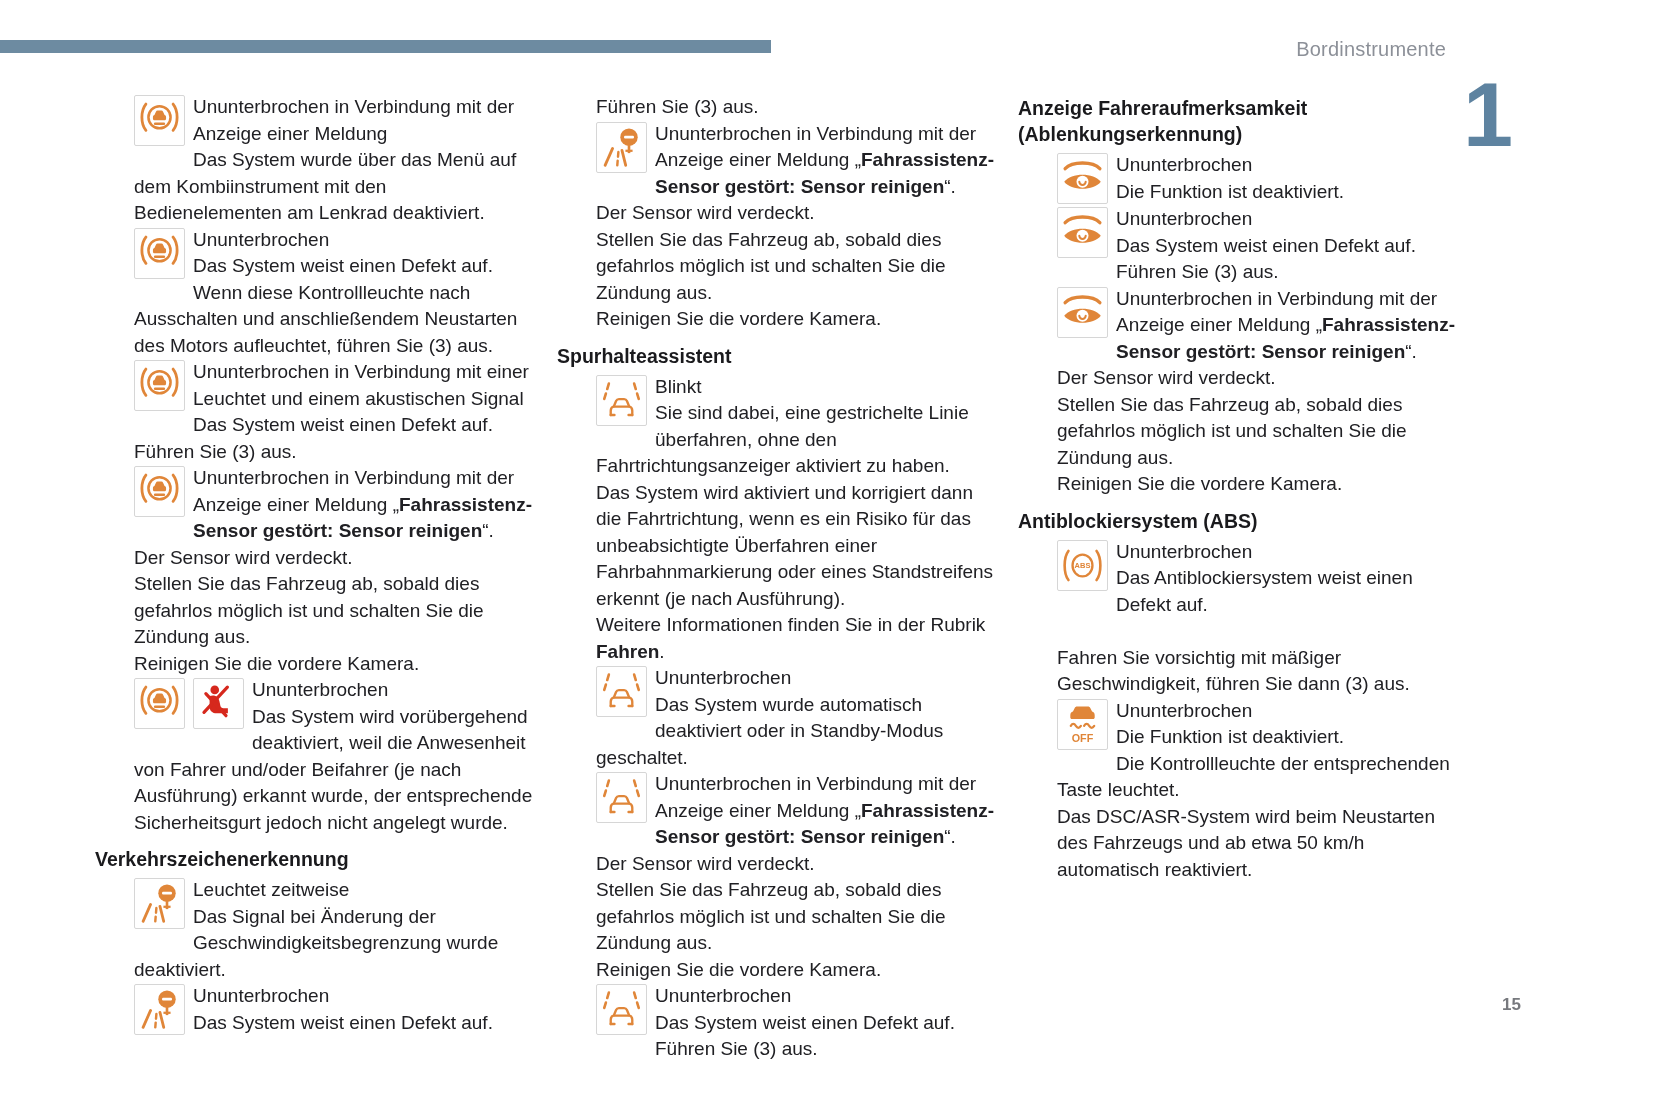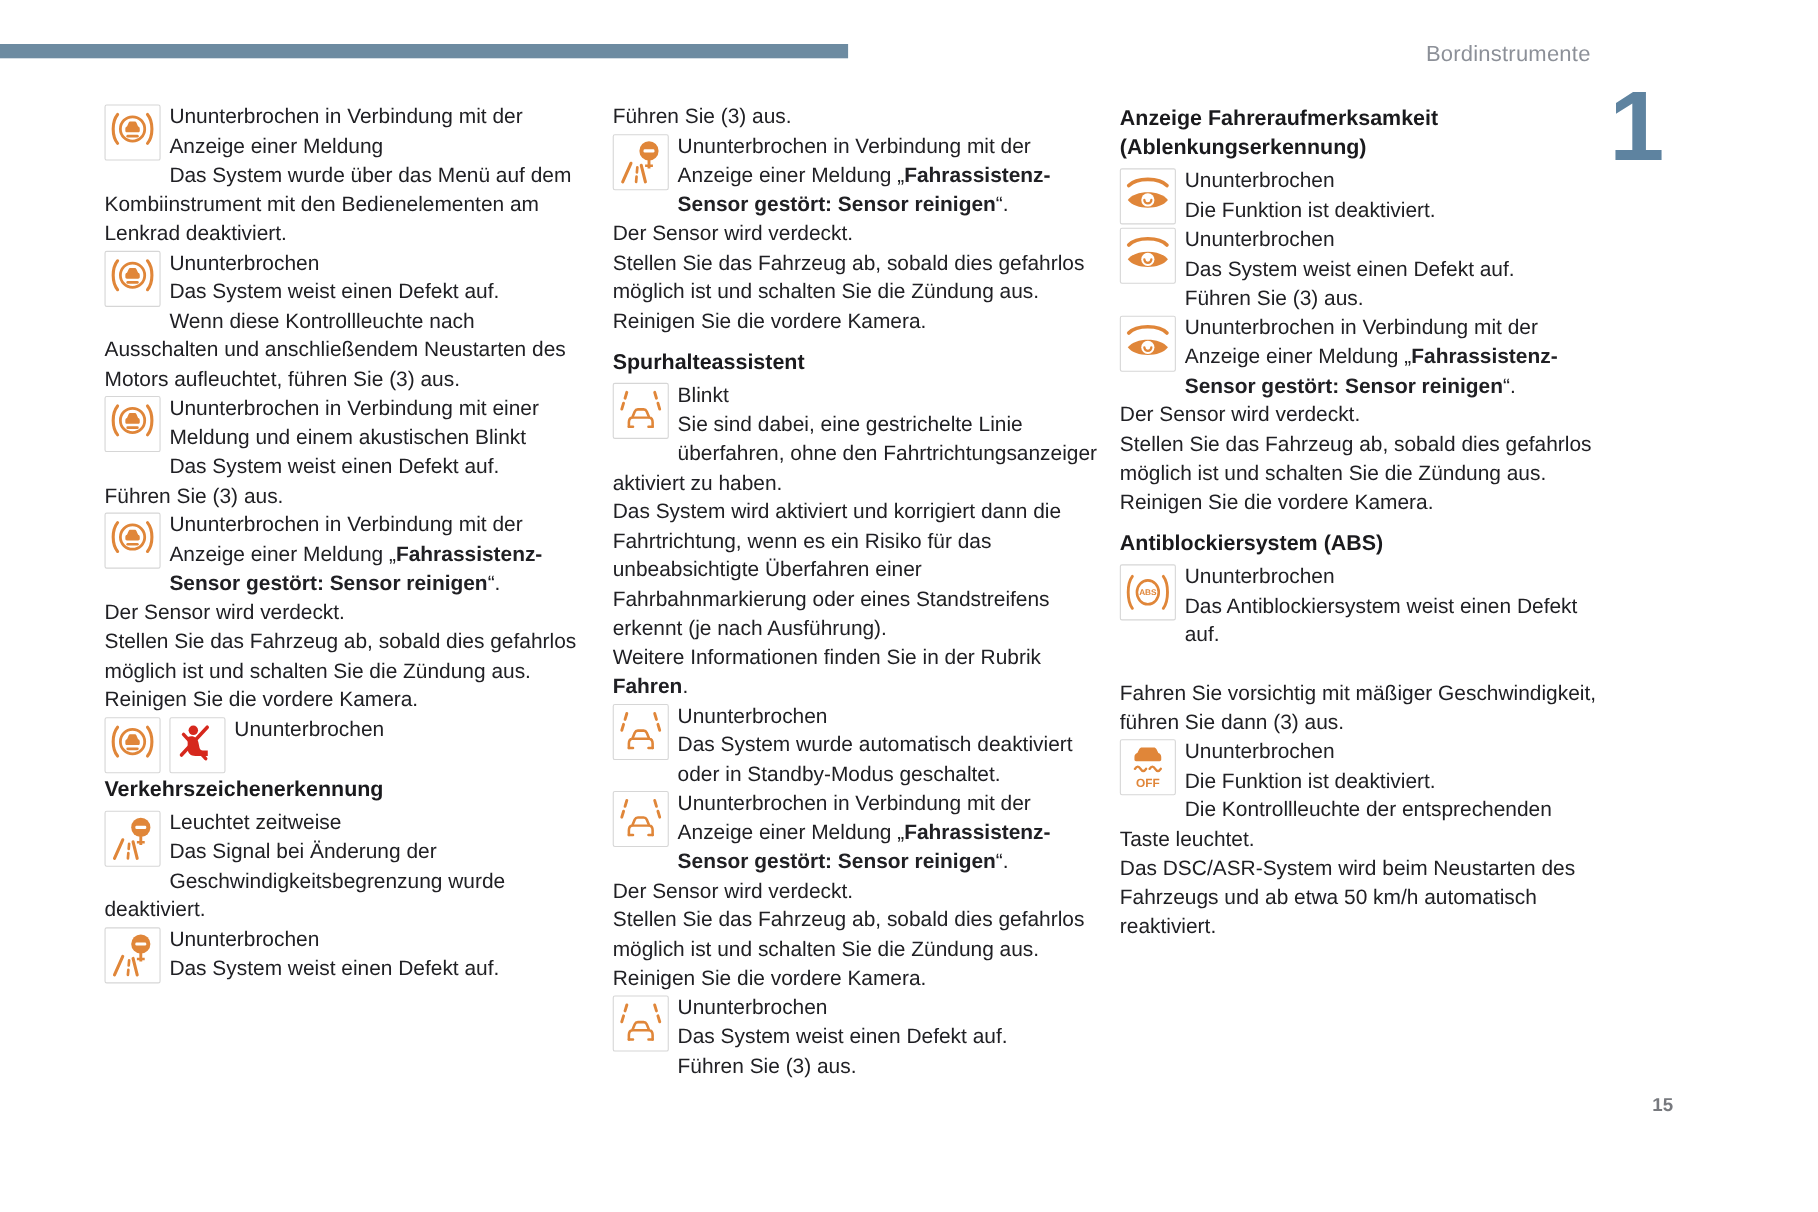--- a/index.html
+++ b/index.html
@@ -13,21 +13,21 @@
   .topbar { position:absolute; left:0; top:40px; width:771px; height:13px; background:var(--c-bar,#6d8ba1); }
   .chapter-label { position:absolute; top:38px; right:207px; font-size:20px; letter-spacing:.2px; color:var(--c-label,#8c9098); }
   .chapter-num { position:absolute; top:70px; right:140px; font-size:90px; line-height:1; font-weight:bold; color:var(--c-num,#5e83a0); }
   .page-num { position:absolute; right:132px; bottom:87px; font-size:17px; font-weight:bold; color:var(--c-page,#77797e); }
 
   .col { position:absolute; top:94px; width:442px; font-size:19px; line-height:26.5px; }
   #col0 { left:95px; } #col1 { left:557px; } #col2 { left:1018px; }
 
   .heading { clear:left; font-size:19.5px; line-height:26px; font-weight:bold; color:var(--c-head,#1a1a1d); margin:10px 0 5px; }
   .col .heading:first-child { margin-top:1px; }
-  .entry { clear:left; }
+  .entry { clear:left;margin-left:39px; }
   .iconbox {
     float:left; width:51px; height:51px; margin:1px 8px 2px 0;
     border:1px solid var(--c-border,#d6d6d6); border-radius:2px; background:#fff;
     display:flex; align-items:center; justify-content:center;
   }
   .iconbox svg { width:45px; height:45px; display:block; }
   .txt b { font-weight:bold; }
   .svgdefs { position:absolute; width:0; height:0; overflow:hidden; }
 </style>
 </head>
@@ -97,35 +97,35 @@
       </span><span class="txt"><span>Ununterbrochen in Verbindung mit der Anzeige einer Meldung</span><br><span>Das System wurde über das Menü auf dem Kombiinstrument mit den Bedienelementen am Lenkrad deaktiviert.</span></span></div>
     <div class="entry"><span class="iconbox">
         <svg viewBox="0 0 48 48" style="color:#e08639" aria-hidden="true">
           <use href="#ic-emergency-brake"></use>
         </svg>
       </span><span class="txt"><span>Ununterbrochen</span><br><span>Das System weist einen Defekt auf.</span><br><span>Wenn diese Kontrollleuchte nach Ausschalten und anschließendem Neustarten des Motors aufleuchtet, führen Sie (3) aus.</span></span></div>
     <div class="entry"><span class="iconbox">
         <svg viewBox="0 0 48 48" style="color:#e08639" aria-hidden="true">
           <use href="#ic-emergency-brake"></use>
         </svg>
-      </span><span class="txt"><span>Ununterbrochen in Verbindung mit einer Meldung und einem akustischen Blinkt</span><br><span>Das System weist einen Defekt auf.</span><br><span>Führen Sie (3) aus.</span></span></div>
+      </span><span class="txt"><span>Ununterbrochen in Verbindung mit einer Leuchtet und einem akustischen Signal</span><br><span>Das System weist einen Defekt auf.</span><br><span>Führen Sie (3) aus.</span></span></div>
     <div class="entry"><span class="iconbox">
         <svg viewBox="0 0 48 48" style="color:#e08639" aria-hidden="true">
           <use href="#ic-emergency-brake"></use>
         </svg>
       </span><span class="txt"><span>Ununterbrochen in Verbindung mit der Anzeige einer Meldung „</span><b>Fahrassistenz-Sensor gestört: Sensor reinigen</b><span>“.</span><br><span>Der Sensor wird verdeckt.</span><br><span>Stellen Sie das Fahrzeug ab, sobald dies gefahrlos möglich ist und schalten Sie die Zündung aus.</span><br><span>Reinigen Sie die vordere Kamera.</span></span></div>
     <div class="entry"><span class="iconbox">
         <svg viewBox="0 0 48 48" style="color:#e08639" aria-hidden="true">
           <use href="#ic-emergency-brake"></use>
         </svg>
       </span><span class="iconbox">
         <svg viewBox="0 0 48 48" style="color:#d6281d" aria-hidden="true">
           <use href="#ic-seatbelt"></use>
         </svg>
-      </span><span class="txt"><span>Ununterbrochen</span><br></span></div>
+      </span><span class="txt"><span>Ununterbrochen</span><br><span>Das System wird vorübergehend deaktiviert, weil die Anwesenheit von Fahrer und/oder Beifahrer (je nach Ausführung) erkannt wurde, der entsprechende Sicherheitsgurt jedoch nicht angelegt wurde.</span></span></div>
     <h2 class="heading">Verkehrszeichenerkennung</h2>
     <div class="entry"><span class="iconbox">
         <svg viewBox="0 0 48 48" style="color:#e08639" aria-hidden="true">
           <use href="#ic-traffic-sign"></use>
         </svg>
       </span><span class="txt"><span>Leuchtet zeitweise</span><br><span>Das Signal bei Änderung der Geschwindigkeitsbegrenzung wurde deaktiviert.</span></span></div>
     <div class="entry"><span class="iconbox">
         <svg viewBox="0 0 48 48" style="color:#e08639" aria-hidden="true">
           <use href="#ic-traffic-sign"></use>
         </svg>

